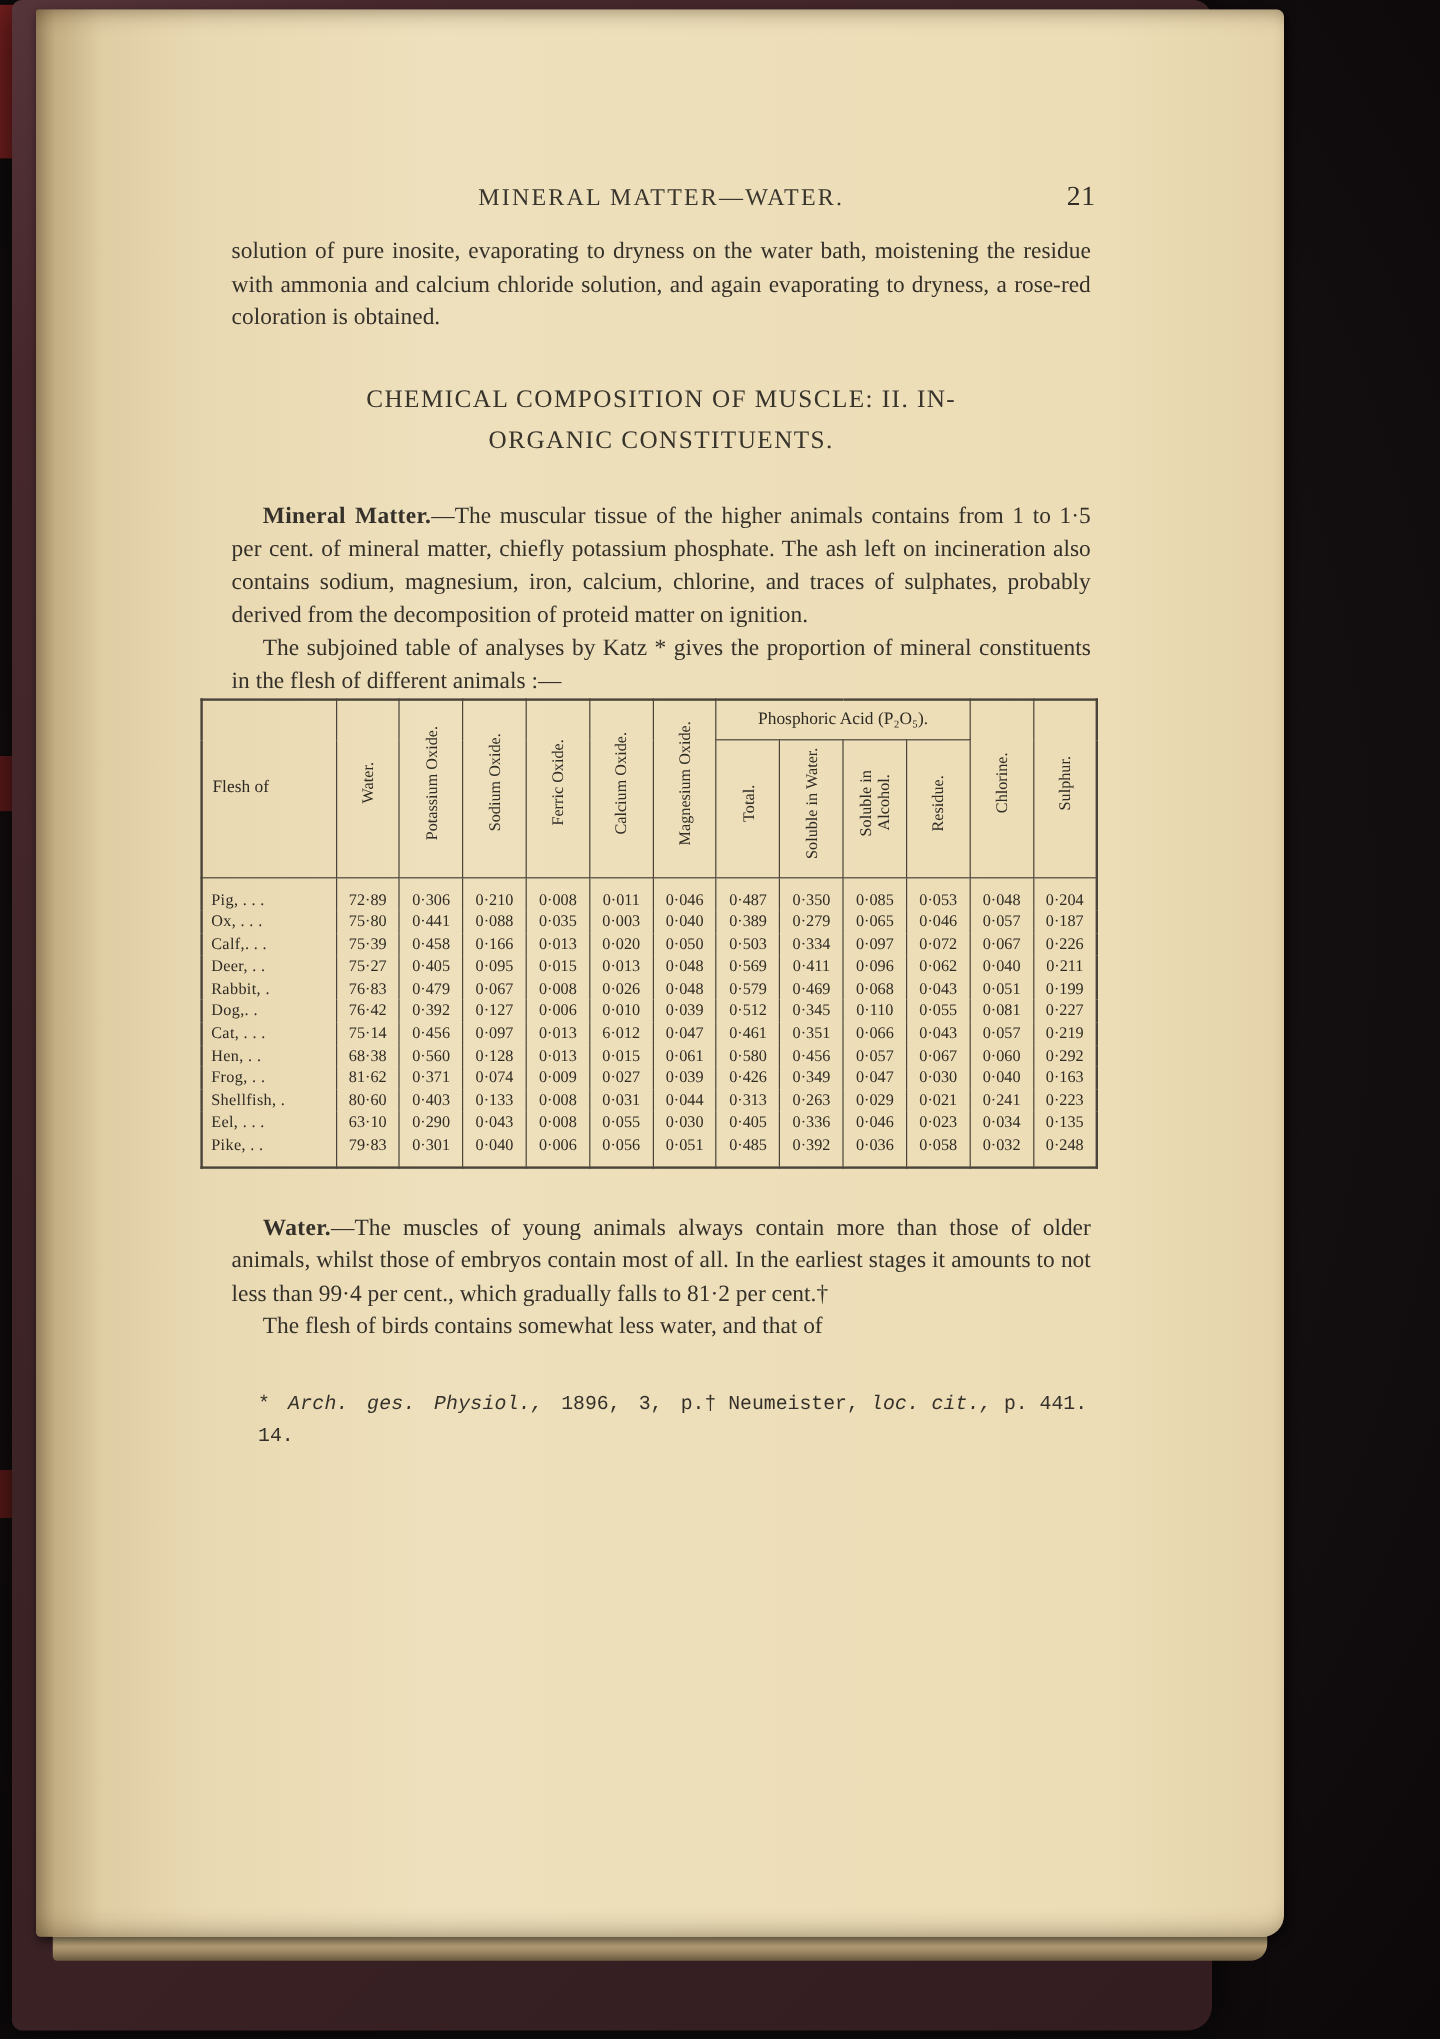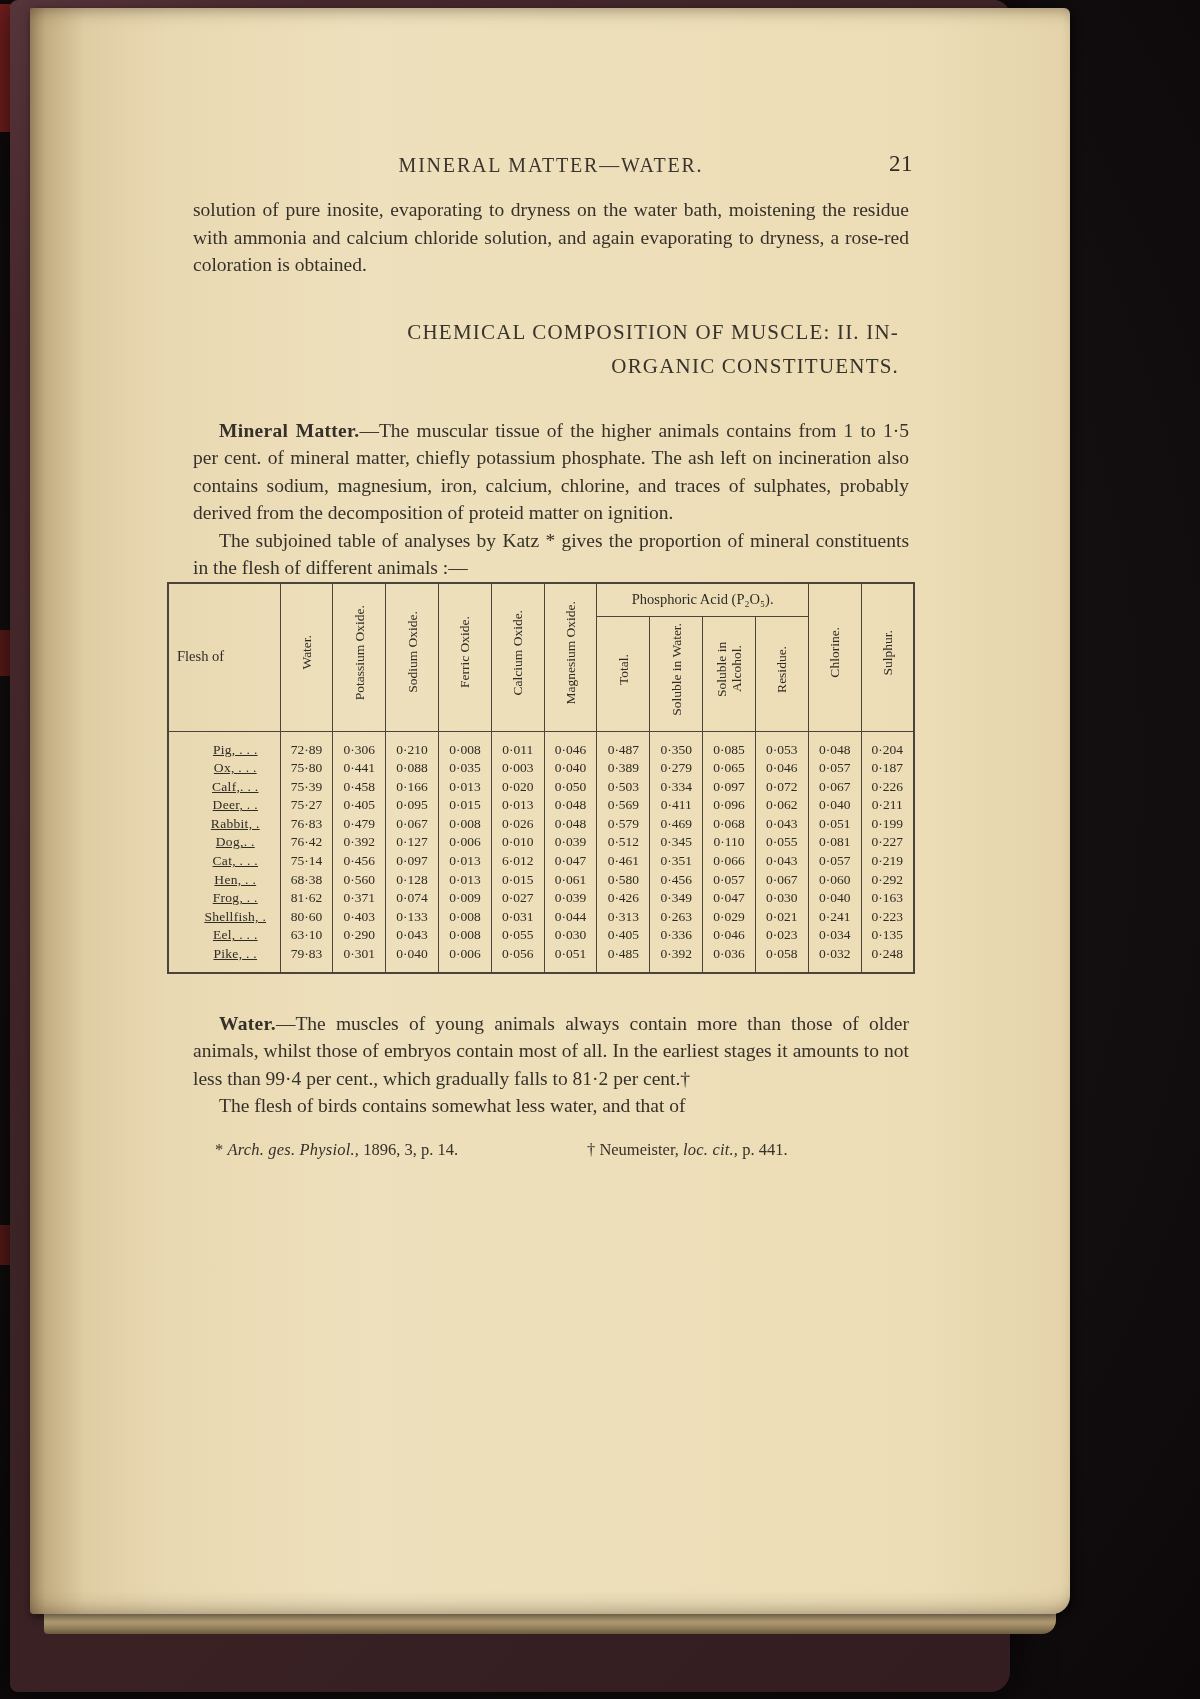--- a/index.html
+++ b/index.html
@@ -40,21 +40,21 @@
   .running-head { position:absolute; left:163px; top:146px; width:716px; text-align:center; }
   .head-title { font-size:20px; letter-spacing:1.8px; color:#3a362e; }
   .page-num { position:absolute; right:-4px; top:-3px; font-size:23px; letter-spacing:.5px; }
 
   .content { position:absolute; left:163px; top:188px; width:716px; font-size:19.5px; line-height:27.5px; text-align:justify; color:#35312a; }
   .para { text-indent:0; }
   .para.indent { text-indent:26px; }
   .para b { letter-spacing:.3px; }
 
   .section-heading {
-    margin:36px 10px 34px 10px; text-align:right; font-weight:normal;
+    margin:36px 10px 34px 10px; text-align:center; font-weight:normal;
     font-size:21px; line-height:34px; letter-spacing:1.2px; color:#38342c;
   }
 
   .table-title { margin:40px 0 26px 0; text-align:center; font-size:17.5px; letter-spacing:1.6px; }
 
   table.flesh-table {
     margin-left:-26px; width:748px; table-layout:fixed;
     border-collapse:collapse; border:2px solid #4a443a;
     font-size:13.5px; color:#2f2b24; text-align:center;
   }
@@ -72,25 +72,25 @@
     font-size:13.5px;
   }
   tr.subrow .vlabel { max-height:100px; }
   .flesh-table tbody td {
     border-left:1px solid #4a443a; border-right:1px solid #4a443a;
     border-top:none; border-bottom:none;
     height:18.6px; line-height:18.6px; padding:0 2px;
   }
   .flesh-table tbody tr:first-child td { padding-top:9px; }
   .flesh-table tbody tr:last-child td { padding-bottom:8px; }
-  .flesh-table tbody td.rowlabel { text-align:center; padding-left:24px; letter-spacing:.3px;text-decoration:underline; }
+  .flesh-table tbody td.rowlabel { text-align:left; padding-left:7px; letter-spacing:.3px; }
 
   .after-table { margin-top:36px; }
 
-  .footnotes { display:flex; margin-top:16px; font-size:16.5px; padding-left:22px; }
+  .footnotes { display:flex; margin-top:36px; font-size:16.5px; padding-left:22px;font-family:Liberation Mono, monospace; }
   .footnote-1 { width:372px; }
   .footnotes i { letter-spacing:.2px; }
 </style>
 </head>
 <body>
 
 <div class="scene">
   <div class="spine-accent a1"></div>
   <div class="spine-accent a2"></div>
   <div class="spine-accent a3"></div>

